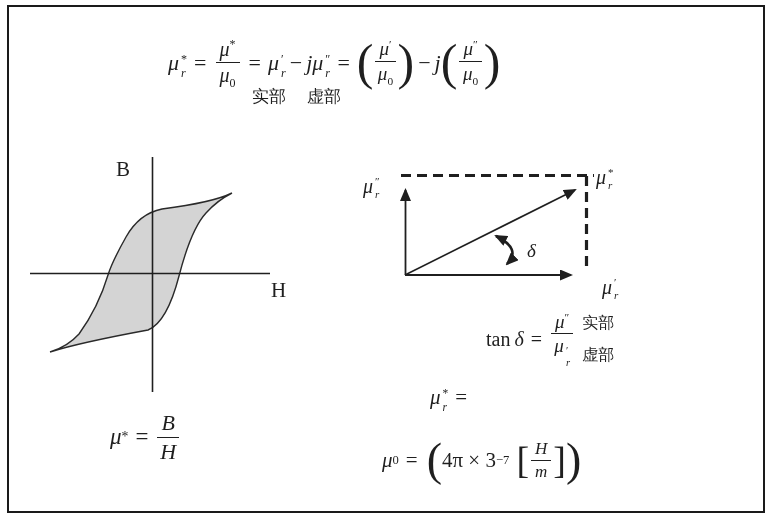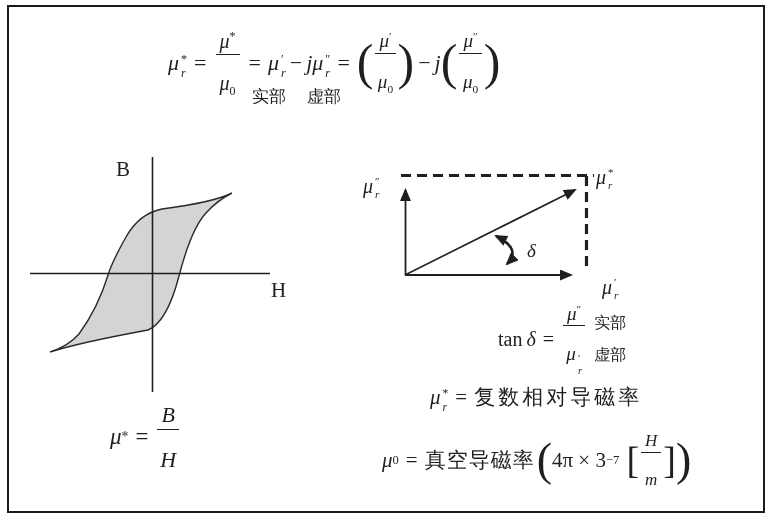--- a/index.html
+++ b/index.html
@@ -14,21 +14,21 @@
   .op { font-style:normal; padding:0 7px; }
   .op.tight { padding:0 4px; }
   .term { display:inline-flex; align-items:center; }
   .ss { display:inline-flex; flex-direction:column; align-items:flex-start; font-size:55%; line-height:1.05; margin-left:2px; transform:translateY(10%); }
   .ss > span:first-child { margin-bottom:1px; font-style:normal; }
   .ss > span:last-child { font-style:italic; }
   .sup { font-size:60%; vertical-align:super; line-height:1; }
   .sub { font-size:60%; vertical-align:sub; line-height:1; }
   .frac { display:inline-flex; flex-direction:column; align-items:center; text-align:center; line-height:1.15; margin:0 2px; }
   .frac .num { border-bottom:1.4px solid #1f1f1f; padding:0 4px 1px; }
-  .frac .den { padding-top:17px; }
+  .frac .den { padding-top:1px; }
   .paren { font-style:normal; font-weight:400; line-height:0.95; }
   .cn { font-style:normal; }
   .cn-col { display:inline-flex; flex-direction:column; gap:11px; margin-left:7px; font-size:16px; font-style:normal; }
   .abs-lbl { position:absolute; white-space:nowrap; }
 </style>
 </head>
 <body>
 
 <div class="page">
   <div class="frame"></div>
@@ -143,21 +143,21 @@
   </div>
   <div class="row" style="left:602px; top:275px; font-size:20px;">
     <span class="it">μ</span>
       <span class="ss">
         <span>′</span>
         <span>r</span>
       </span>
   </div>
   <div class="abs-lbl it" style="left:527px; top:240px; font-size:19px;">δ</div>
 
-  <div class="row" style="left:498px; top:303px; height:72px; font-size:20px;">
+  <div class="row" style="left:486px; top:303px; height:72px; font-size:20px;">
     <span class="rm">tan</span>
     <span class="it" style="margin-left:4px;">δ</span>
     <span class="op">=</span>
     <span class="frac" style="font-size:19px;">
       <span class="num"><span class="it">μ</span><span class="sup">″</span></span>
       <span class="den"><span class="it">μ</span><span class="ss">
             <span>′</span>
             <span>r</span>
           </span></span>
     </span>
@@ -169,28 +169,26 @@
 
   <div class="row" style="left:430px; top:381px; height:32px; font-size:21px;">
     <span class="term">
       <span class="it">μ</span>
         <span class="ss">
           <span>*</span>
           <span>r</span>
         </span>
     </span>
     <span class="op">=</span>
-    <span class="cn" style="letter-spacing:3px;">复数相对导磁率</span>
   </div>
 
   <div class="row" style="left:382px; top:426px; height:68px; font-size:21px;">
     <span class="it">μ</span>
       <span class="sub">0</span>
     <span class="op">=</span>
-    <span class="cn it" style="letter-spacing:1px;">真空导磁率</span>
     <span class="paren" style="font-size:46px; margin-left:2px;">(</span>
     <span class="rm">4π × 3</span>
       <span class="sup rm">−7</span>
     <span class="paren" style="font-size:38px; margin-left:7px;">[</span>
     <span class="frac" style="font-size:17px;">
       <span class="num it">H</span>
       <span class="den it">m</span>
     </span>
     <span class="paren" style="font-size:38px;">]</span>
     <span class="paren" style="font-size:46px;">)</span>

